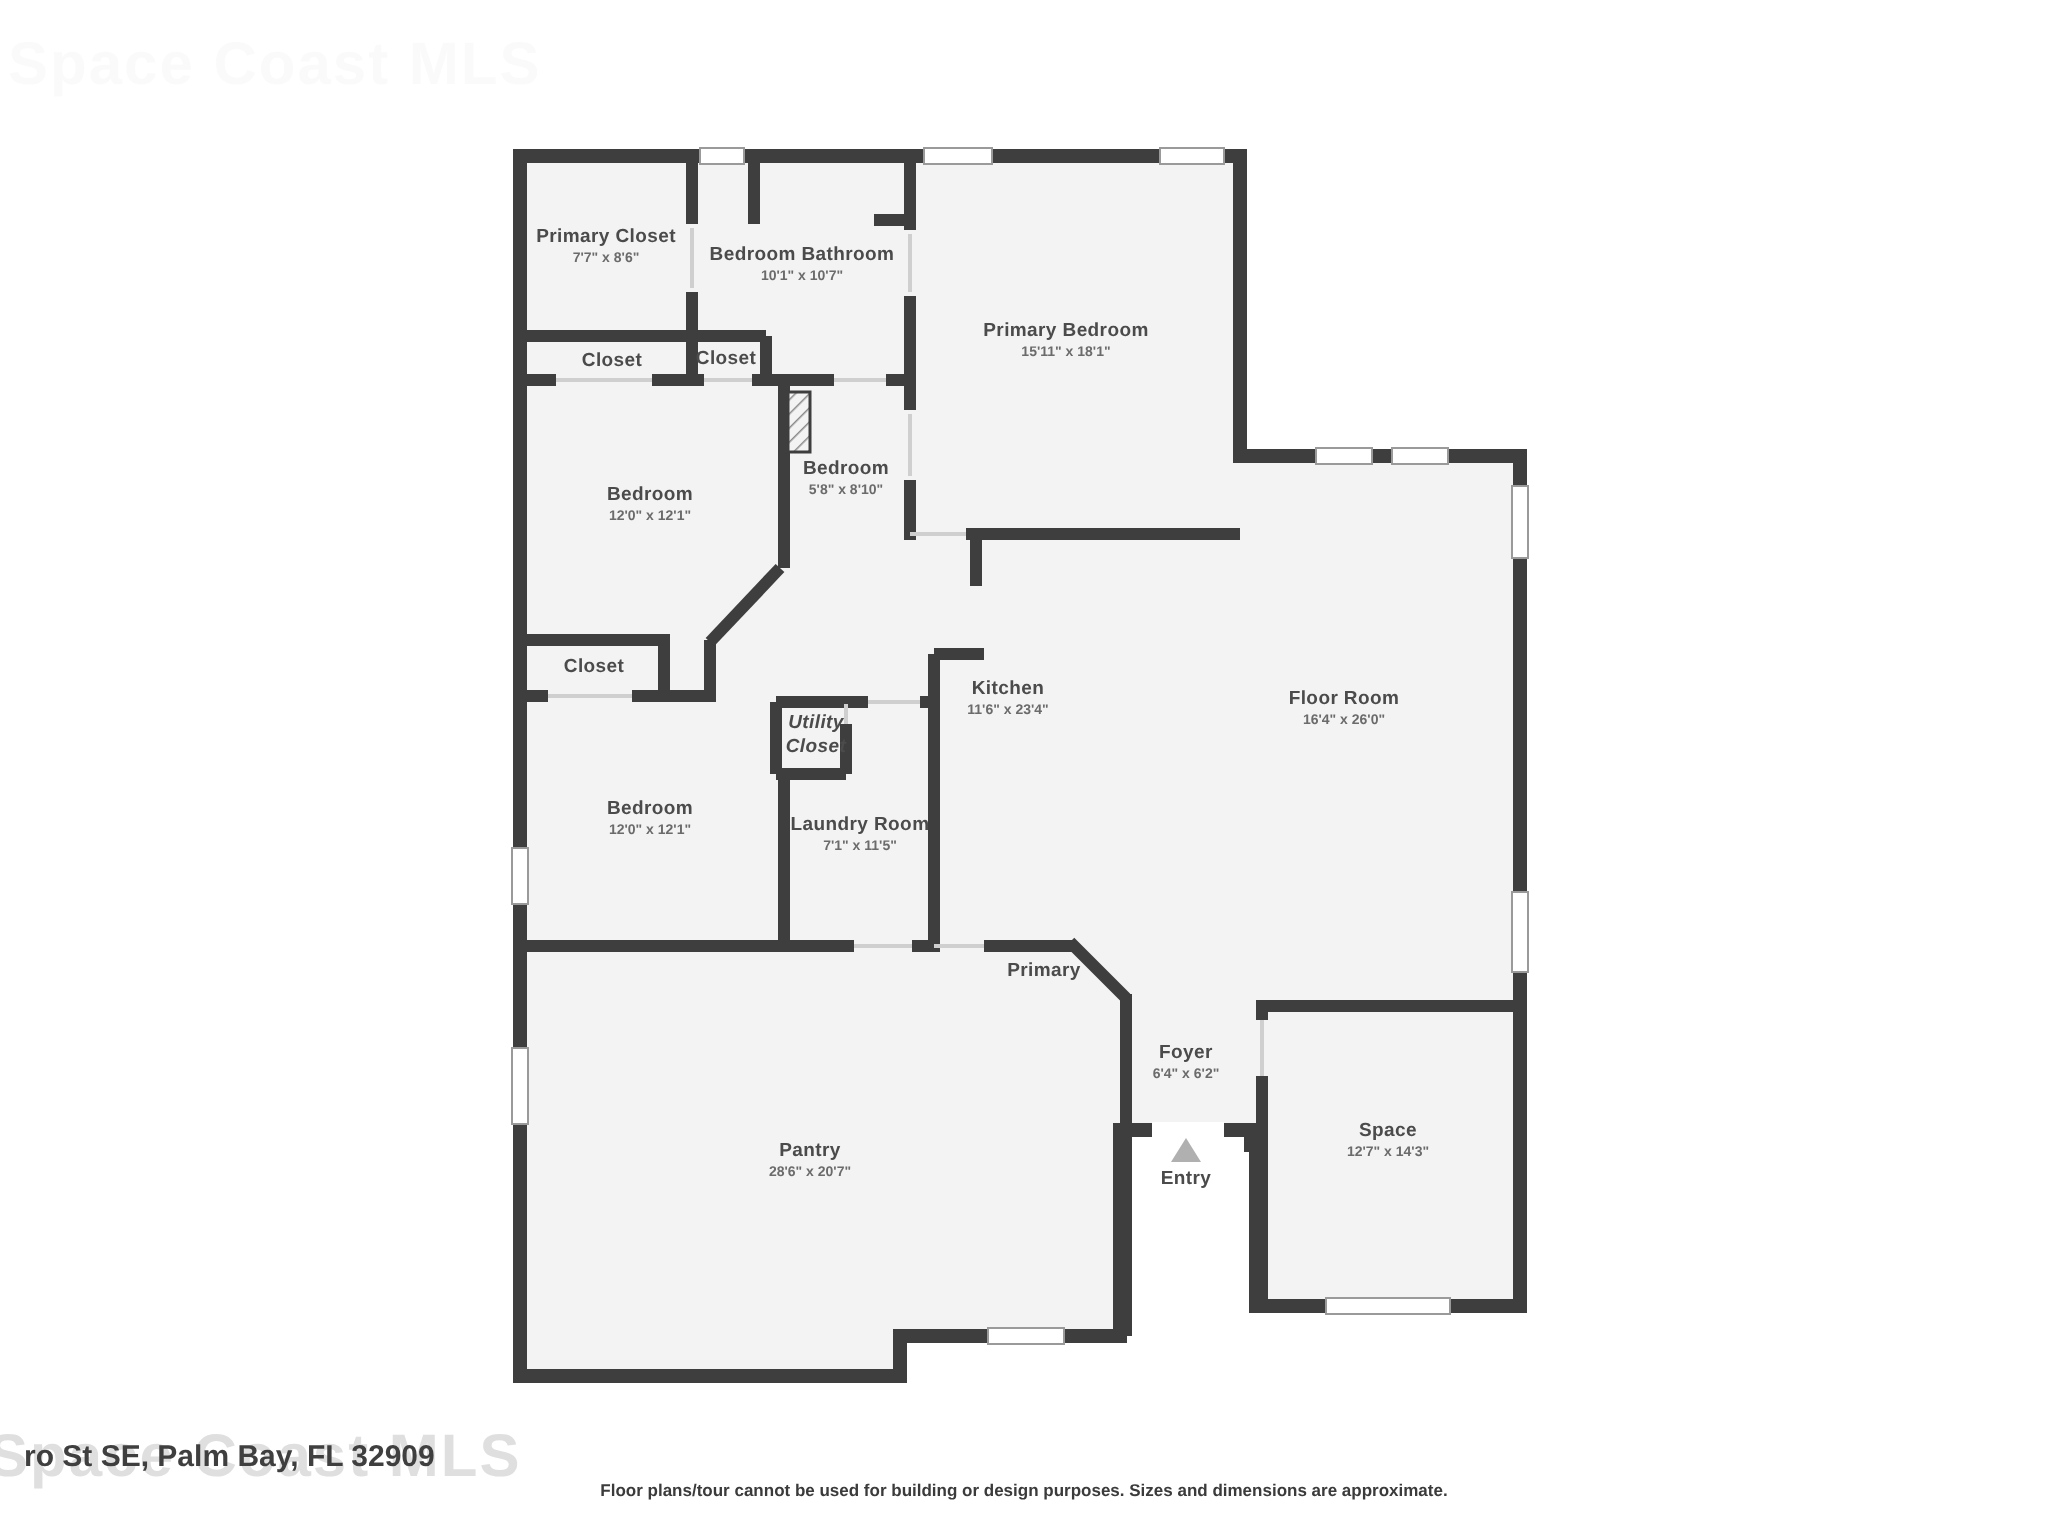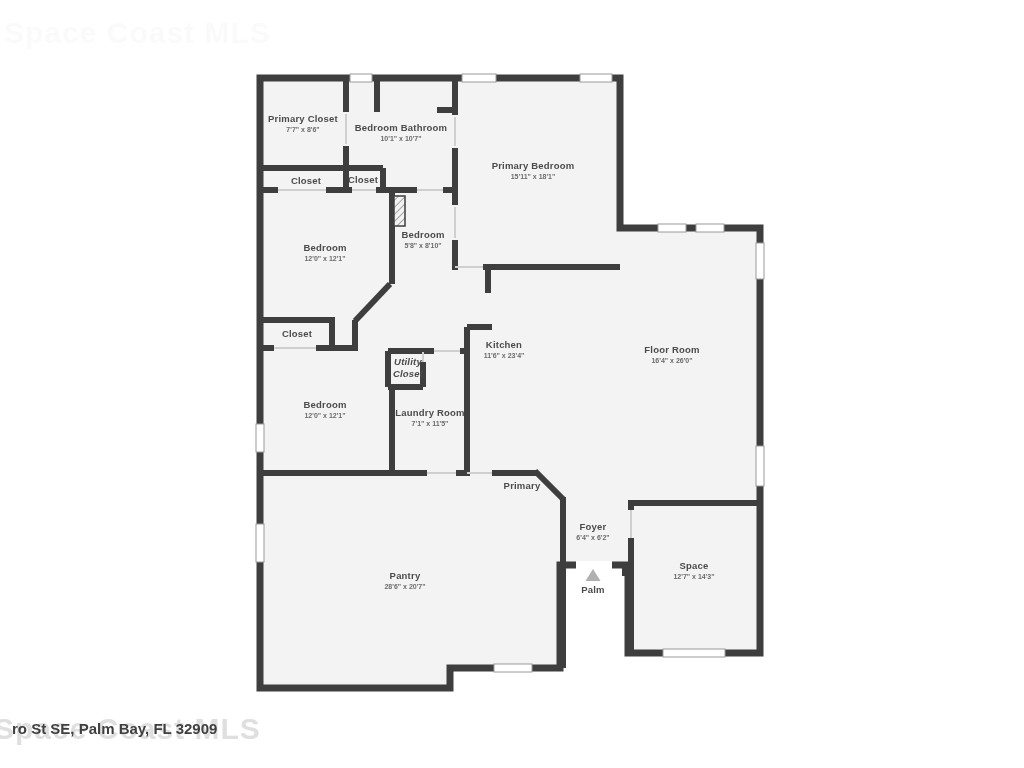--- a/index.html
+++ b/index.html
@@ -173,19 +173,20 @@
   </div>
   <div class="room-label" style="left:405px;top:581px">
     <div class="rn">Pantry</div>
     <div class="rd">28'6" x 20'7"</div>
   </div>
   <div class="room-label" style="left:694px;top:571px">
     <div class="rn">Space</div>
     <div class="rd">12'7" x 14'3"</div>
   </div>
   <div class="room-label" style="left:593px;top:590px">
-    <div class="rn">Palm</div>
+    <div class="rn">Entry</div>
   </div>
 
   <div class="watermark wm-bottom">Space Coast MLS</div>
   <div class="address">ro St SE, Palm Bay, FL 32909</div>
+  <div class="disclaimer">Floor plans/tour cannot be used for building or design purposes. Sizes and dimensions are approximate.</div>
 
 </div>
 
 </body></html>

